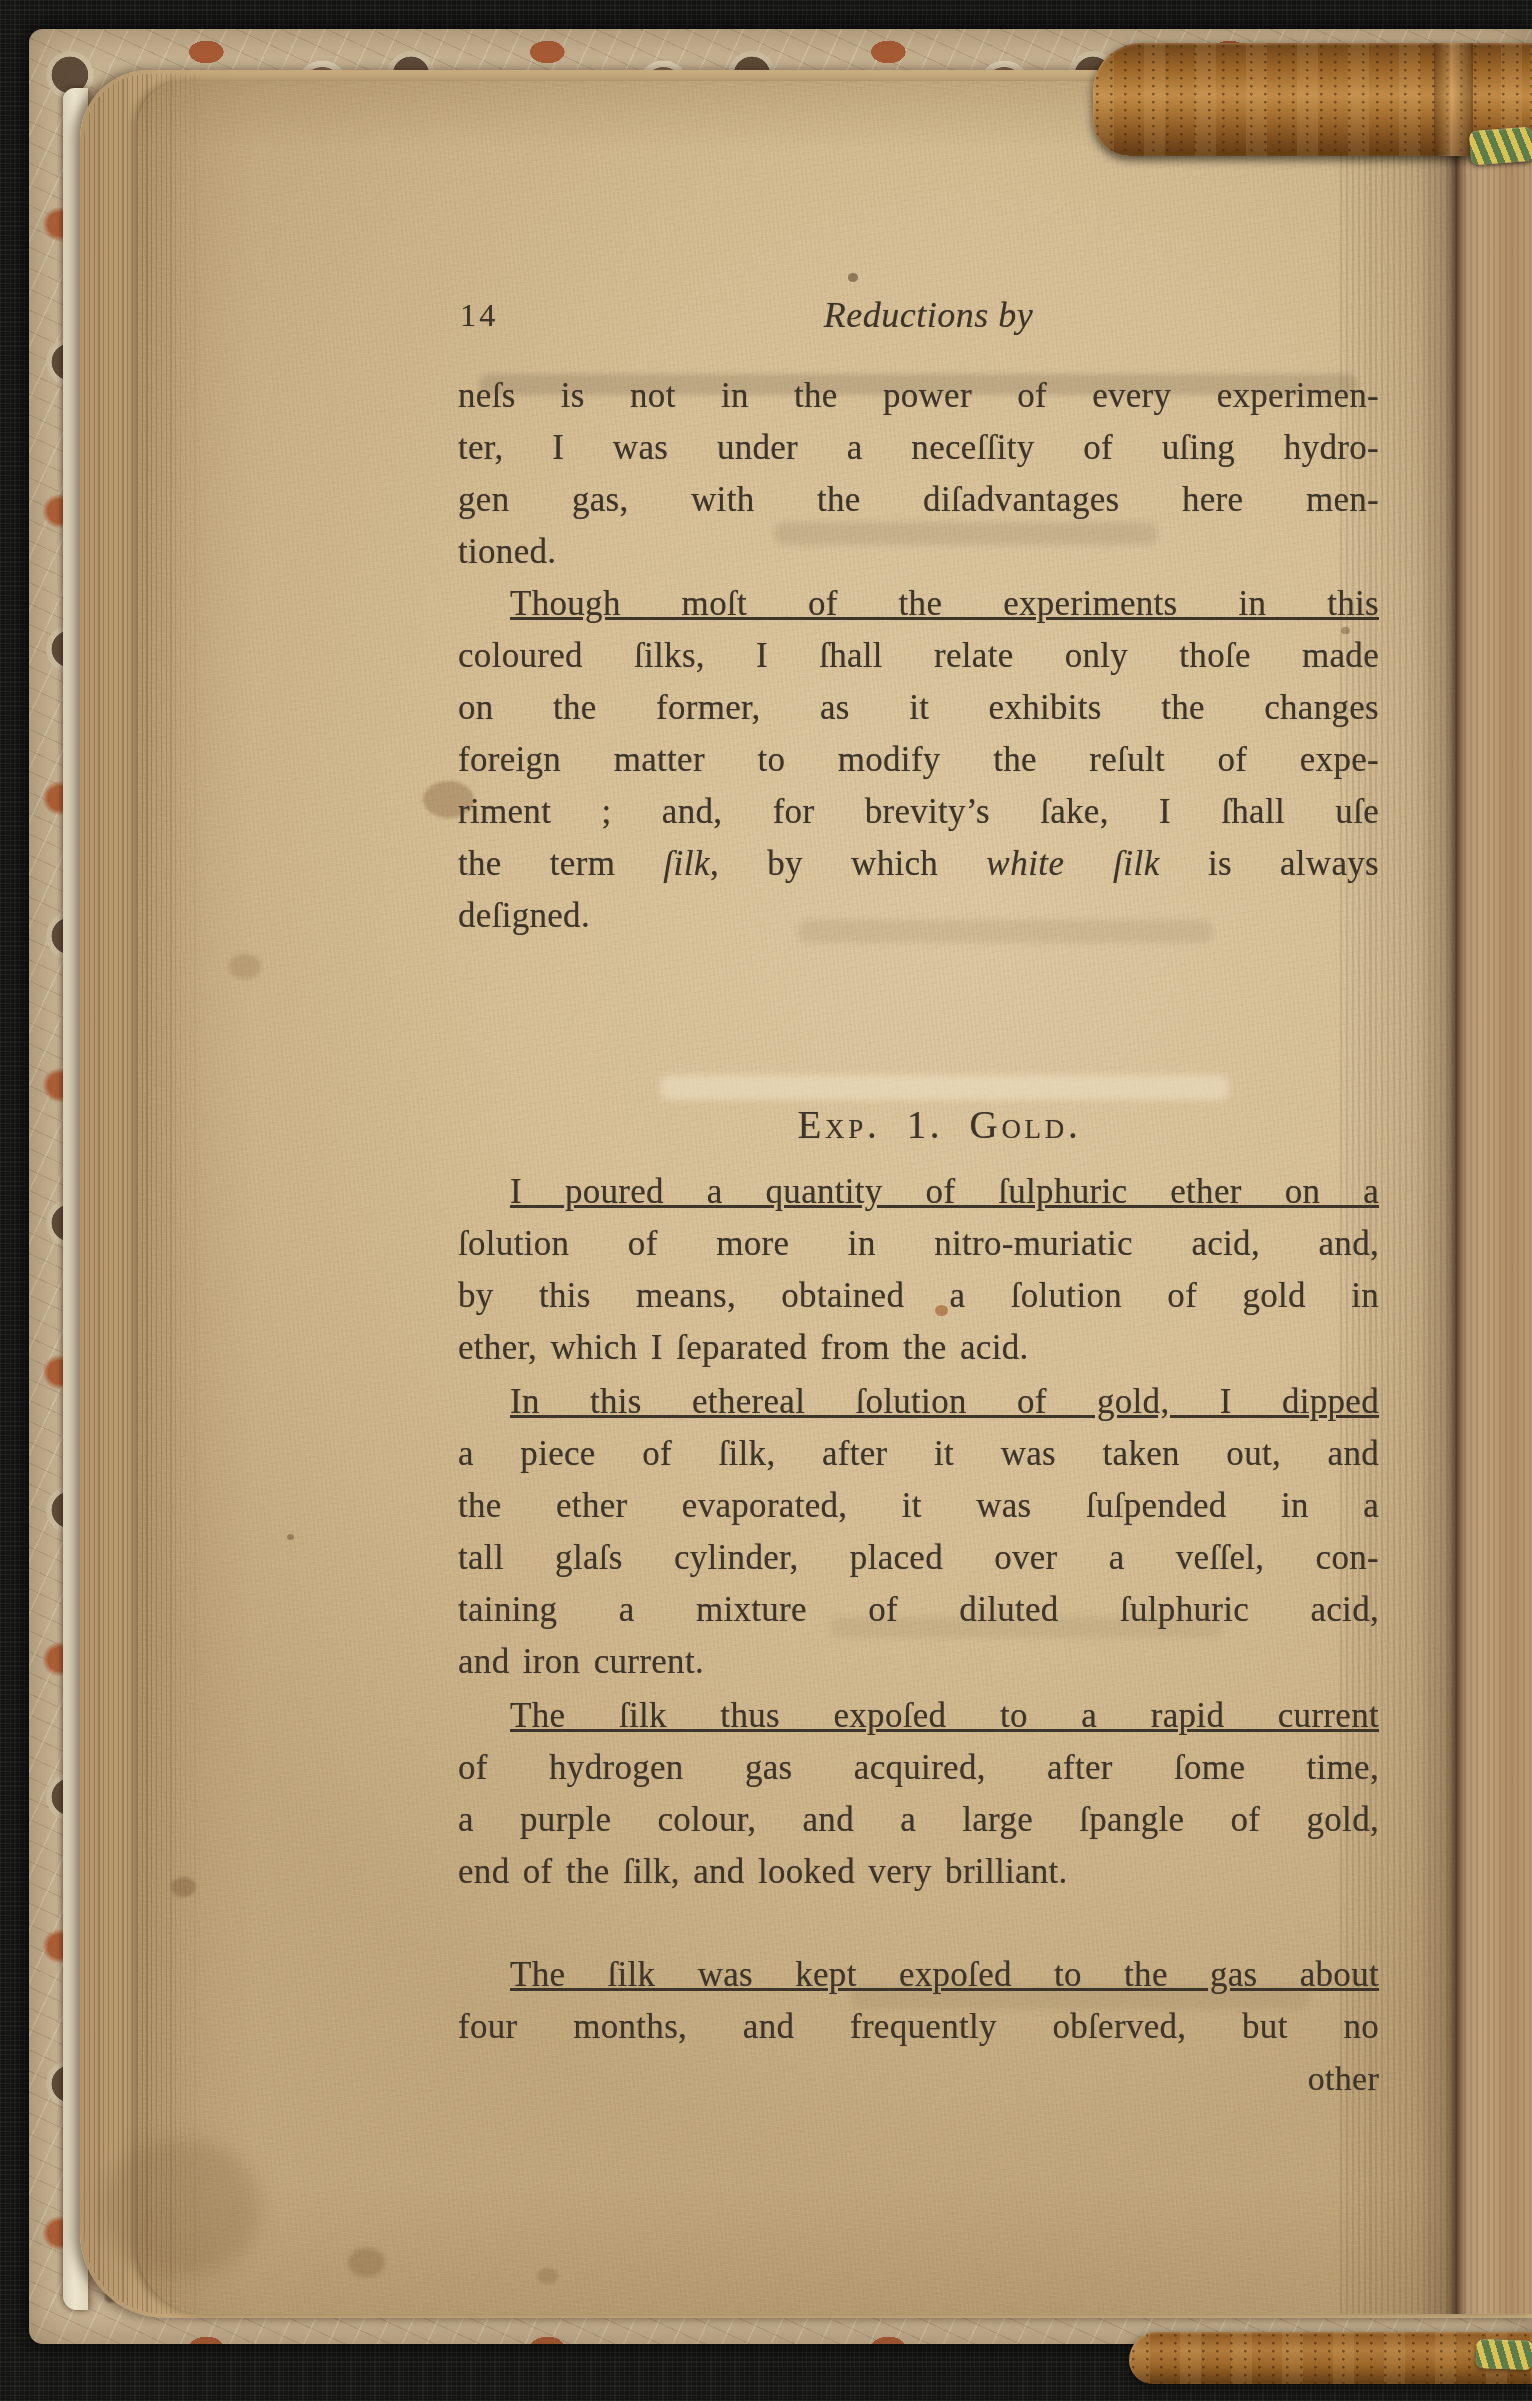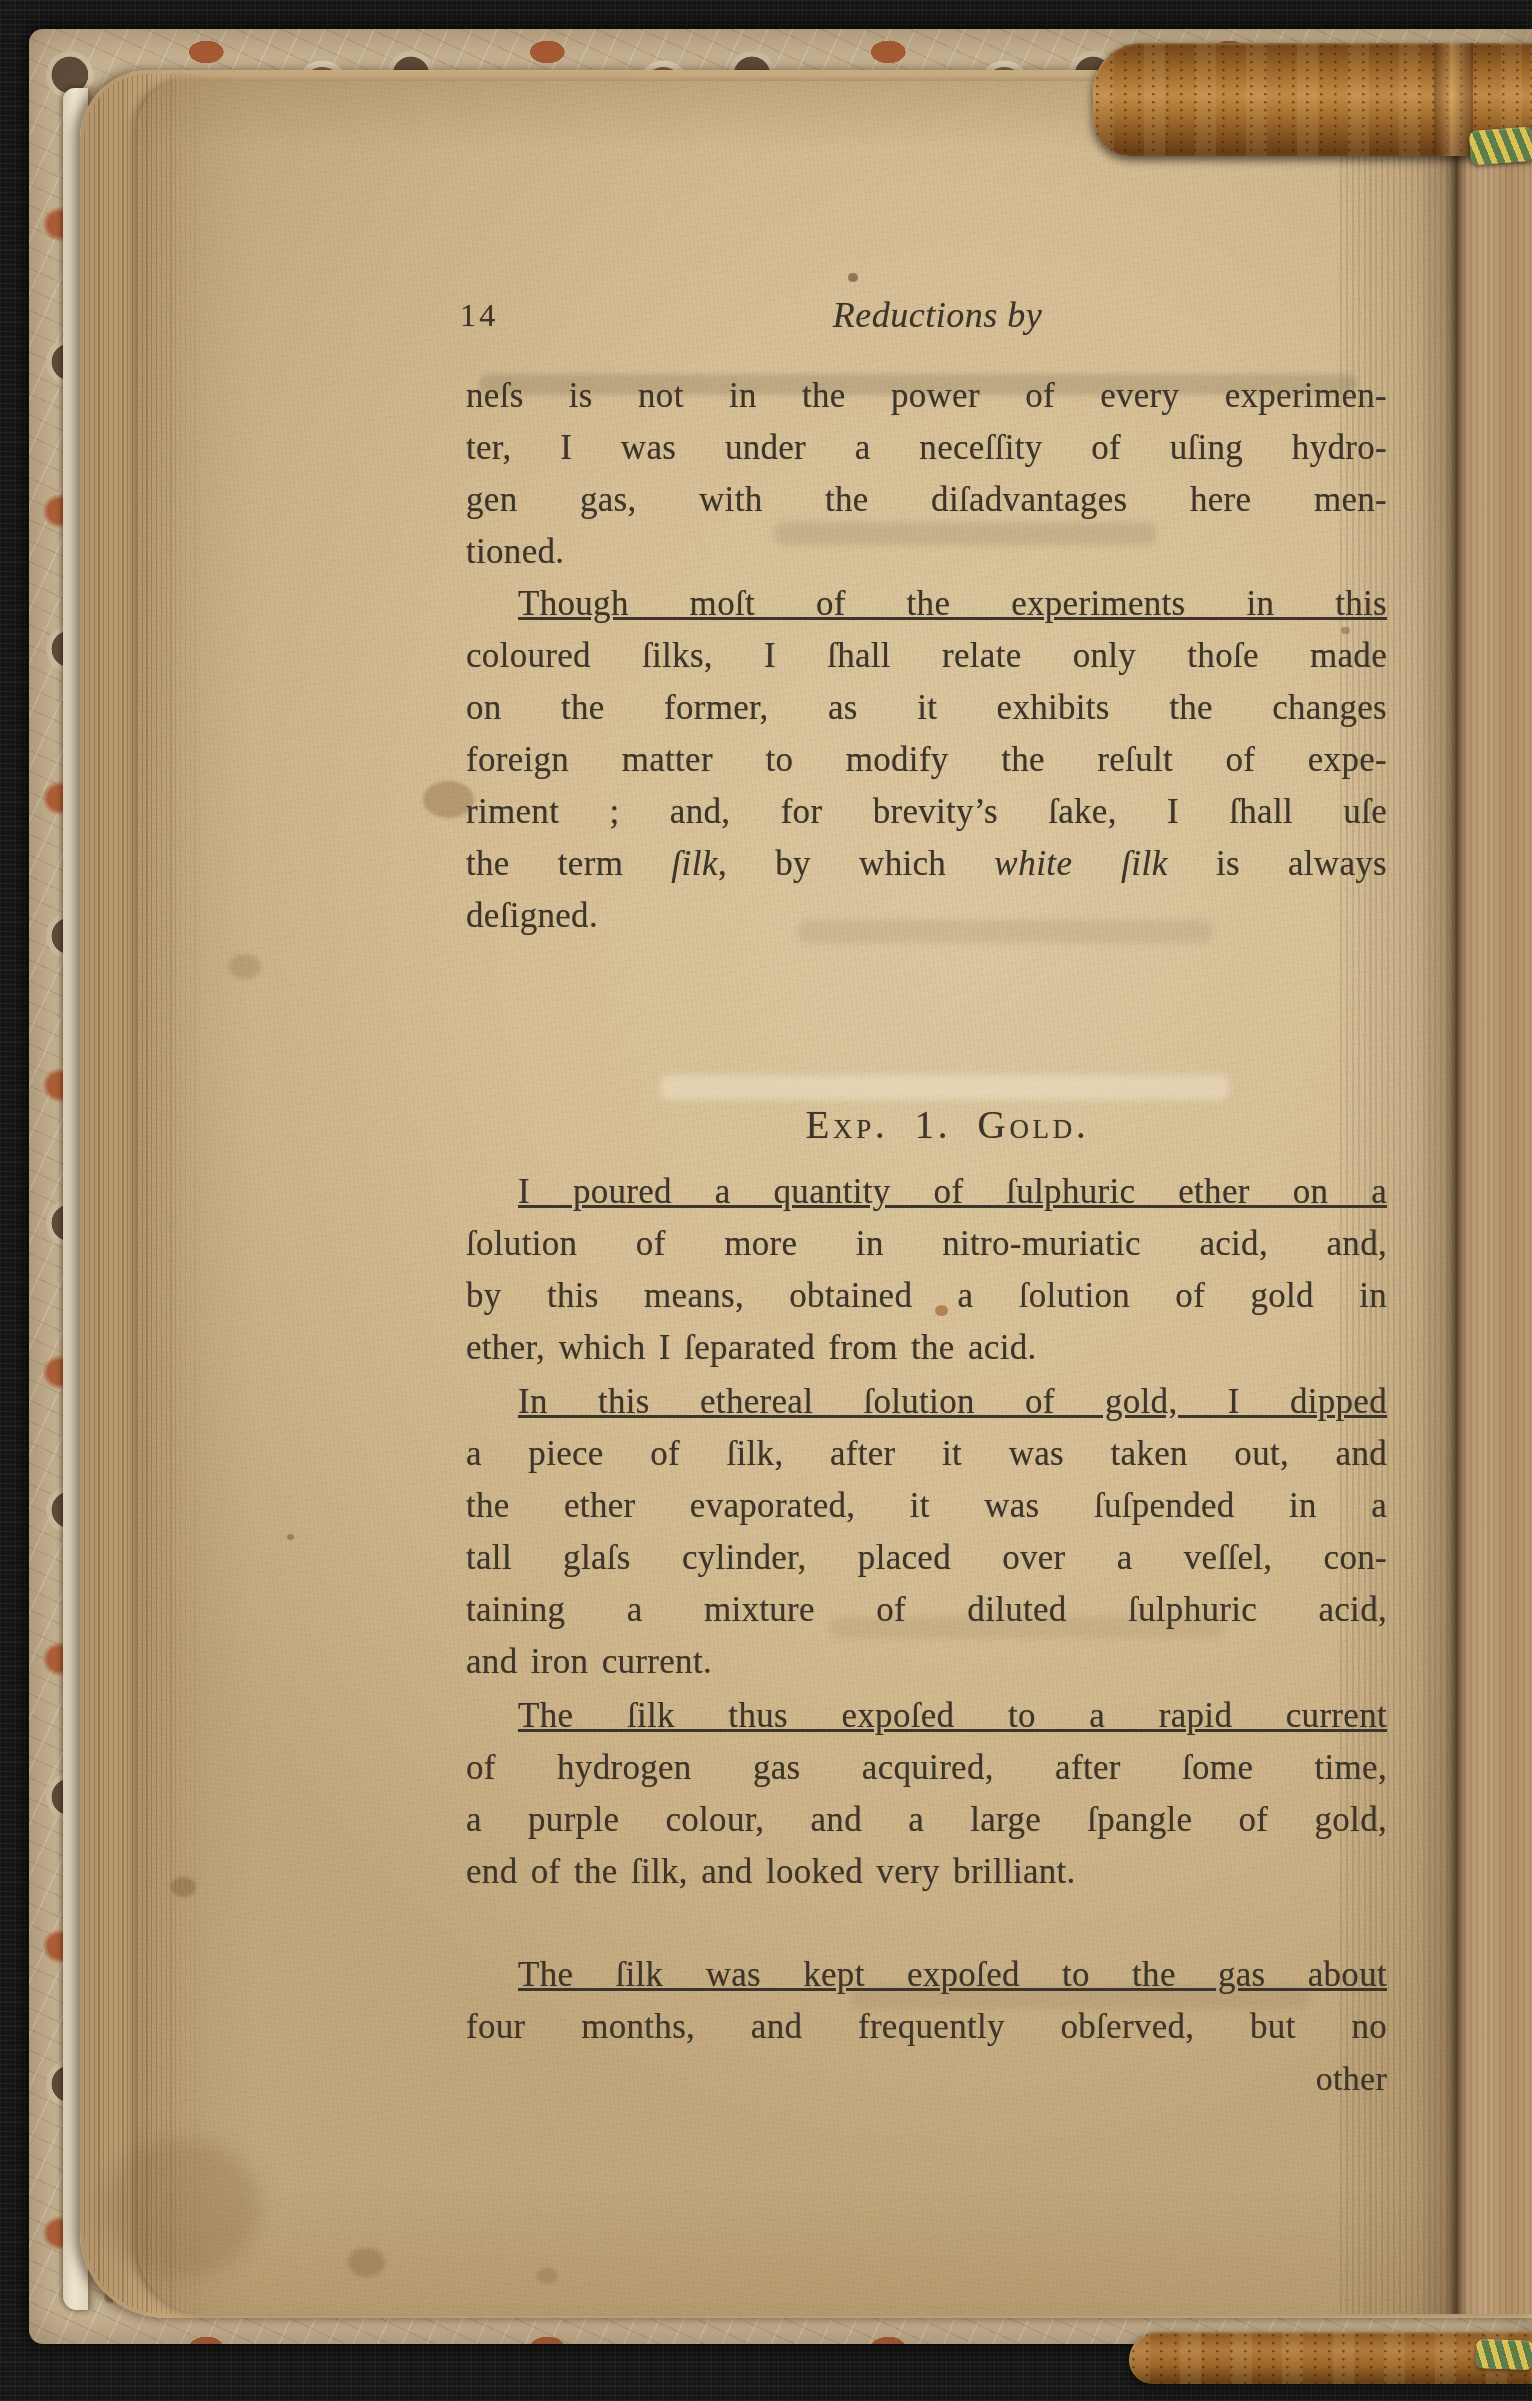--- a/index.html
+++ b/index.html
@@ -93,23 +93,23 @@
   
   .ghost{position:absolute;pointer-events:none;border-radius:9.6px;}
   .stain{position:absolute;pointer-events:none;border-radius:50%;}
   
   .textcol{position:absolute;left:458px;top:0;width:921px;height:2401px;
     font-family:"Liberation Serif","DejaVu Serif",serif;
     color:#3e352a;letter-spacing:0.3px;
     text-shadow:0 0 0.7px rgba(64,54,41,.55);}
   .hdr{position:absolute;top:290px;left:0;width:100%;height:51px;line-height:51px;}
   .pageno{position:absolute;left:2.1px;font-size:32px;letter-spacing:3.2px;}
-  .runhead{position:absolute;left:50%;transform:translateX(-50%);margin-left:19px;
+  .runhead{position:absolute;left:50%;transform:translateX(-50%);margin-left:10px;
     font-style:italic;font-size:36px;letter-spacing:0.5px;}
-  .sec{position:absolute;left:0;width:100%;font-size:35px;margin-left:8px;}
+  .sec{position:absolute;left:0;width:100%;font-size:35px;}
   .tl{height:52px;line-height:52px;text-align:justify;text-align-last:justify;white-space:nowrap;}
   .tl.last{text-align-last:left;white-space:normal;word-spacing:4.3px;}
   .tl.ind{text-indent:52px;text-decoration:underline;}
   .tl em{font-style:italic;letter-spacing:0.5px;}
   .sechead{font-size:39px;line-height:59px;height:59px;text-align:center;text-align-last:center;
     font-variant:small-caps;letter-spacing:3.7px;word-spacing:12.8px;padding-left:21px;}
   .catch{height:52px;line-height:52px;text-align:right;text-align-last:right;font-size:34px;}
 </style>
 </head>
 <body>

